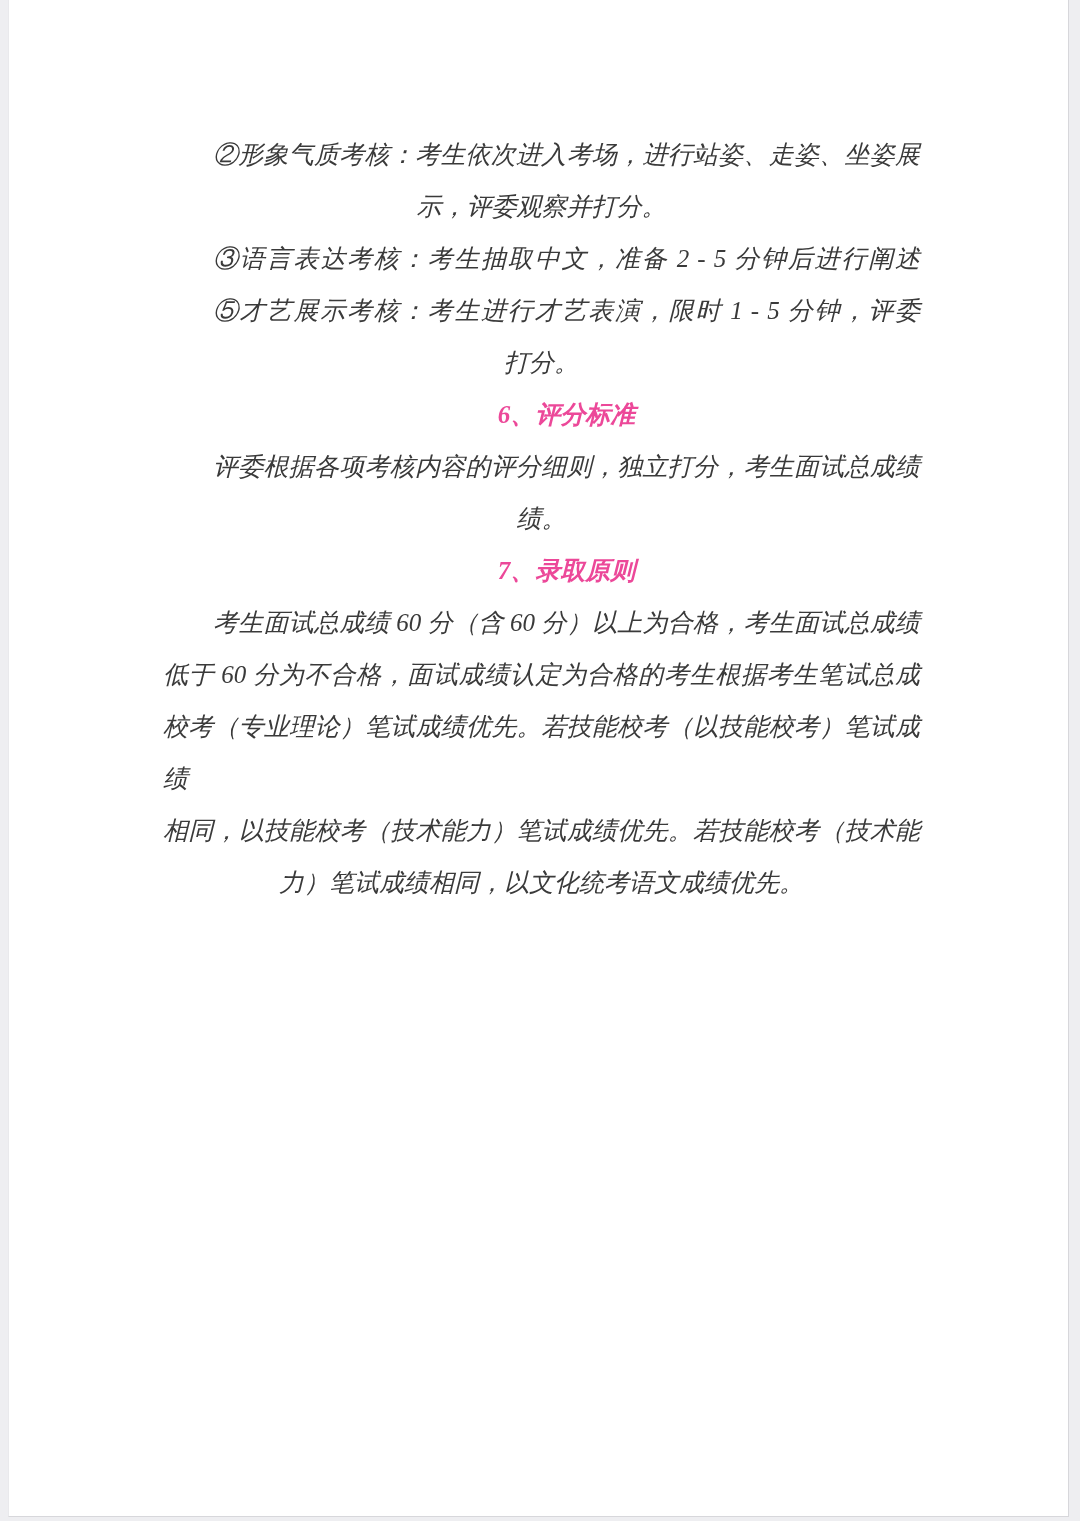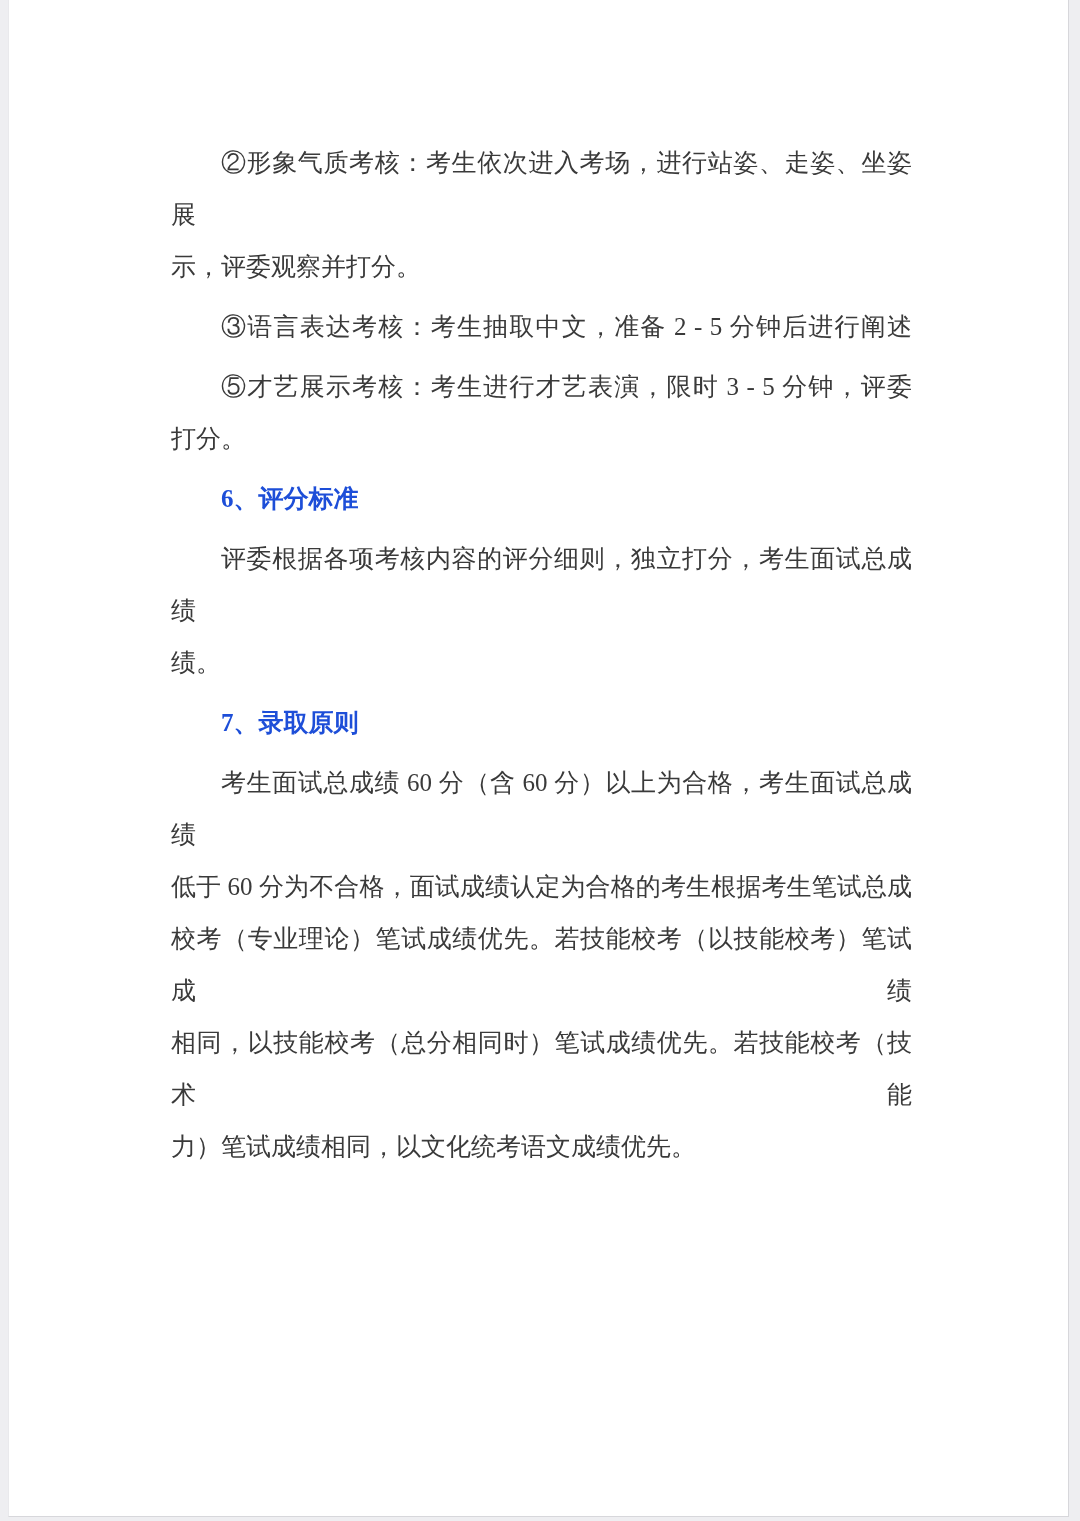--- a/index.html
+++ b/index.html
@@ -29,66 +29,67 @@
     left: 154px;
     top: 129px;
     width: 757px;
     font-family: "Liberation Serif", "DejaVu Serif", serif;
     font-size: 25px;
     line-height: 52px;
     color: #3a3a3a;
     letter-spacing: 0;
   }
   .block {
-    margin: 8px;
+    margin: 0;
+    font-style: italic;
   }
   .line {
     text-align: justify;
     text-align-last: justify;
     white-space: normal;
   }
   .line.first {
     text-indent: 2em;
   }
   .line.last {
-    text-align: left;
+    text-align: center;
     text-align-last: auto;
   }
   .block.heading .line {
     font-weight: 700;
-    color: #1d4ed8;
+    color: #ec4899;
   }
 </style>
 </head>
 <body>
 
 <div class="paper">
   <div class="content" id="content">
       <div class="block paragraph">
         <div class="line first">②形象气质考核：考生依次进入考场，进行站姿、走姿、坐姿展</div>
         <div class="line last">示，评委观察并打分。</div>
       </div>
       <div class="block paragraph">
         <div class="line first">③语言表达考核：考生抽取中文，准备 2 - 5 分钟后进行阐述</div>
       </div>
       <div class="block paragraph">
-        <div class="line first">⑤才艺展示考核：考生进行才艺表演，限时 3 - 5 分钟，评委</div>
+        <div class="line first">⑤才艺展示考核：考生进行才艺表演，限时 1 - 5 分钟，评委</div>
         <div class="line last">打分。</div>
       </div>
       <div class="block heading">
         <div class="line first last">6、评分标准</div>
       </div>
       <div class="block paragraph">
         <div class="line first">评委根据各项考核内容的评分细则，独立打分，考生面试总成绩</div>
         <div class="line last">绩。</div>
       </div>
       <div class="block heading">
         <div class="line first last">7、录取原则</div>
       </div>
       <div class="block paragraph">
         <div class="line first">考生面试总成绩 60 分（含 60 分）以上为合格，考生面试总成绩</div>
         <div class="line">低于 60 分为不合格，面试成绩认定为合格的考生根据考生笔试总成</div>
         <div class="line">校考（专业理论）笔试成绩优先。若技能校考（以技能校考）笔试成绩</div>
-        <div class="line">相同，以技能校考（总分相同时）笔试成绩优先。若技能校考（技术能</div>
+        <div class="line">相同，以技能校考（技术能力）笔试成绩优先。若技能校考（技术能</div>
         <div class="line last">力）笔试成绩相同，以文化统考语文成绩优先。</div>
       </div>
     </div>
 </div>
 
 </body></html>

